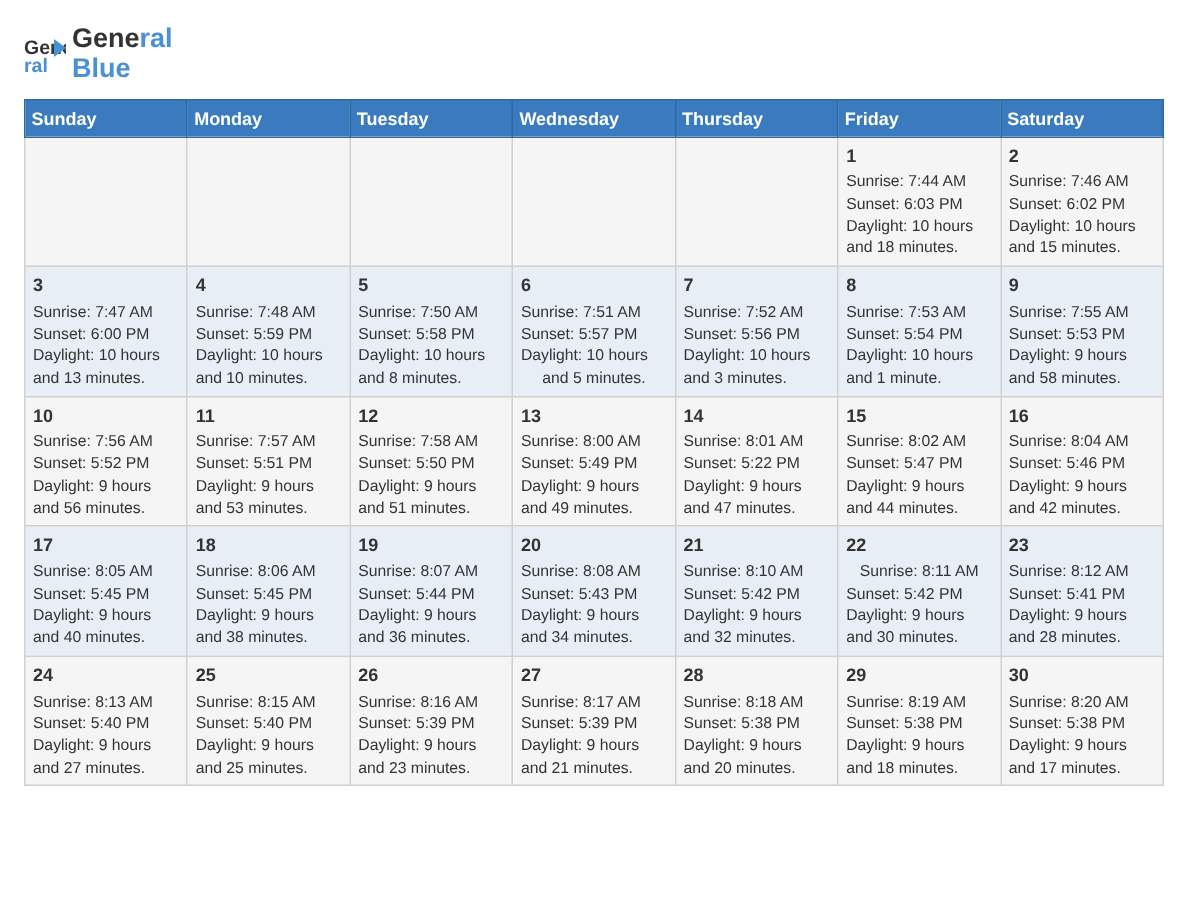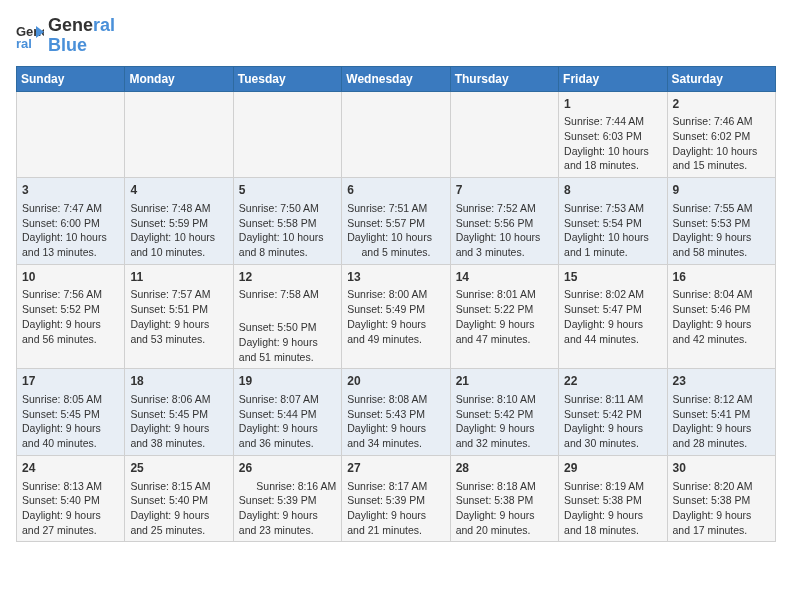--- a/index.html
+++ b/index.html
@@ -200,21 +200,21 @@
         <td>
           <span class="day-number">11</span>
           <span style="display: block;">Sunrise: 7:57 AM</span>
           <span style="display: block;">Sunset: 5:51 PM</span>
           <span style="display: block;">Daylight: 9 hours</span>
           <span style="display: block;">and 53 minutes.</span>
         </td>
         <td>
           <span class="day-number">12</span>
           <span style="display: block;">Sunrise: 7:58 AM</span>
-          <span style="display: block; margin-top: 18px;">Sunset: 5:50 PM</span>
+          <span style="display: block;">Sunset: 5:50 PM</span>
           <span style="display: block;">Daylight: 9 hours</span>
           <span style="display: block;">and 51 minutes.</span>
         </td>
         <td>
           <span class="day-number">13</span>
           <span style="display: block;">Sunrise: 8:00 AM</span>
           <span style="display: block;">Sunset: 5:49 PM</span>
           <span style="display: block;">Daylight: 9 hours</span>
           <span style="display: block;">and 49 minutes.</span>
         </td>
@@ -271,21 +271,21 @@
         </td>
         <td>
           <span class="day-number">21</span>
           <span style="display: block;">Sunrise: 8:10 AM</span>
           <span style="display: block;">Sunset: 5:42 PM</span>
           <span style="display: block;">Daylight: 9 hours</span>
           <span style="display: block;">and 32 minutes.</span>
         </td>
         <td>
           <span class="day-number">22</span>
-          <span style="display: block;">Sunrise: 8:11 AM</span>
+          <span style="display: block; text-align: center;">Sunrise: 8:11 AM</span>
           <span style="display: block;">Sunset: 5:42 PM</span>
           <span style="display: block;">Daylight: 9 hours</span>
           <span style="display: block;">and 30 minutes.</span>
         </td>
         <td>
           <span class="day-number">23</span>
           <span style="display: block;">Sunrise: 8:12 AM</span>
           <span style="display: block;">Sunset: 5:41 PM</span>
           <span style="display: block;">Daylight: 9 hours</span>
           <span style="display: block;">and 28 minutes.</span>
@@ -301,21 +301,21 @@
         </td>
         <td>
           <span class="day-number">25</span>
           <span style="display: block;">Sunrise: 8:15 AM</span>
           <span style="display: block;">Sunset: 5:40 PM</span>
           <span style="display: block;">Daylight: 9 hours</span>
           <span style="display: block;">and 25 minutes.</span>
         </td>
         <td>
           <span class="day-number">26</span>
-          <span style="display: block; text-align: right;">Sunrise: 8:16 AM</span>
+          <span style="display: block;">Sunrise: 8:16 AM</span>
           <span style="display: block;">Sunset: 5:39 PM</span>
           <span style="display: block;">Daylight: 9 hours</span>
           <span style="display: block;">and 23 minutes.</span>
         </td>
         <td>
           <span class="day-number">27</span>
           <span style="display: block;">Sunrise: 8:17 AM</span>
           <span style="display: block;">Sunset: 5:39 PM</span>
           <span style="display: block;">Daylight: 9 hours</span>
           <span style="display: block;">and 21 minutes.</span>

